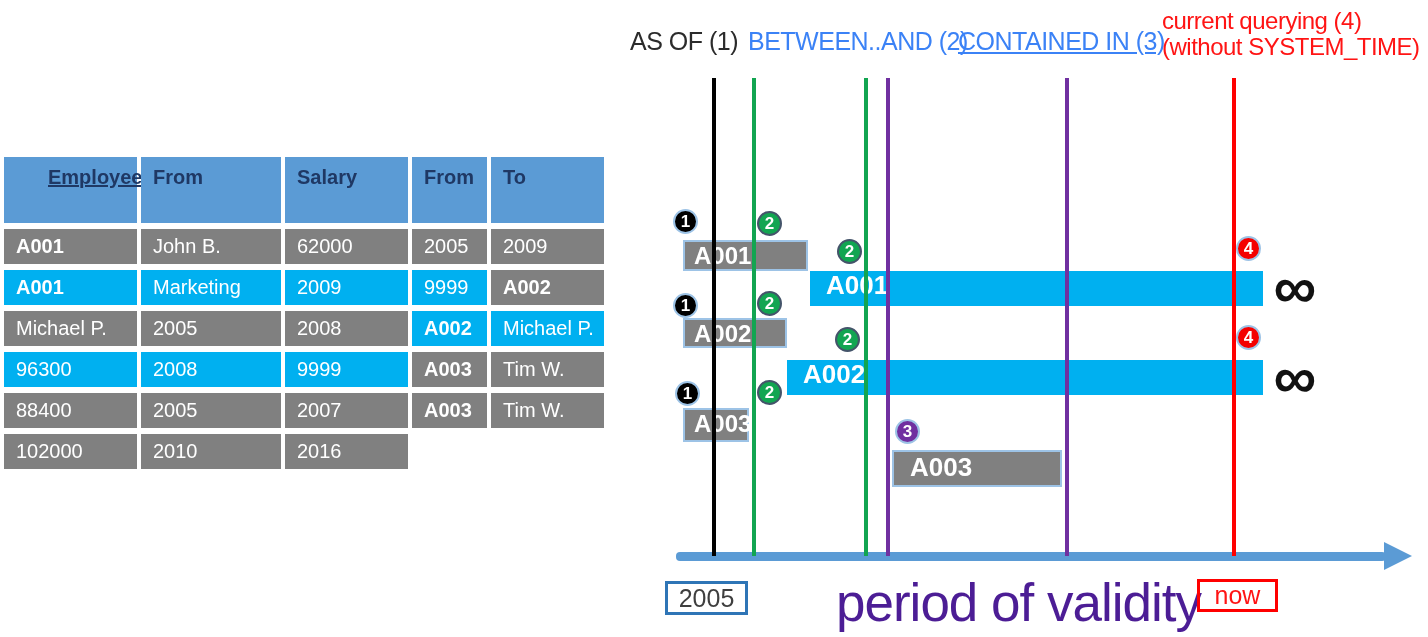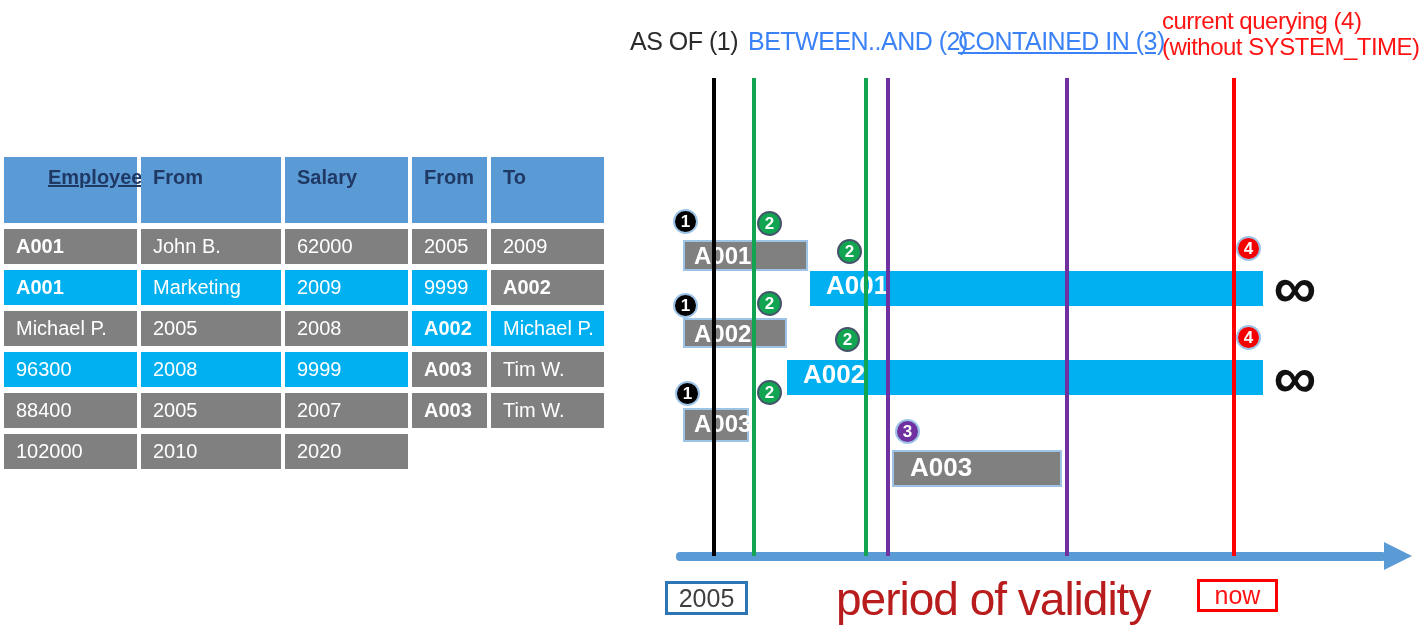--- a/index.html
+++ b/index.html
@@ -62,21 +62,21 @@
               background:#5B9BD5;border-radius:4px;z-index:2;}
   .axis-head{position:absolute;left:1384px;top:542px;width:0;height:0;z-index:2;
              border-top:14px solid transparent;border-bottom:14px solid transparent;
              border-left:28px solid #5B9BD5;}
 
   
   .cap-2005{position:absolute;left:665px;top:581px;width:83px;height:34px;
             border:3px solid #2E75B6;box-sizing:border-box;display:flex;
             align-items:center;justify-content:center;
             color:#3f3f3f;font-size:25px;z-index:4;}
-  .cap-period{position:absolute;left:836px;top:572px;font-size:46px;color:#b91c1c;
+  .cap-period{position:absolute;left:836px;top:572px;font-size:53px;color:#4c1d95;
               letter-spacing:-1px;white-space:nowrap;z-index:4;}
   .cap-now{position:absolute;left:1197px;top:579px;width:81px;height:33px;
            border:3px solid #FF0000;box-sizing:border-box;display:flex;
            align-items:center;justify-content:center;
            color:#FF1414;font-size:25px;z-index:4;}
 </style>
 </head>
 <body>
 
 <div class="stage">
@@ -113,21 +113,21 @@
     <div class="td key row-gray">A003</div>
     <div class="td row-gray">Tim W.</div>
     <div class="td row-gray">88400</div>
     <div class="td row-gray">2005</div>
     <div class="td row-gray">2007</div>
 
     <div class="td key row-gray">A003</div>
     <div class="td row-gray">Tim W.</div>
     <div class="td row-gray">102000</div>
     <div class="td row-gray">2010</div>
-    <div class="td row-gray">2020</div>
+    <div class="td row-gray">2016</div>
   </div>
 
   <div class="qlabel q-asof">AS OF (1)</div>
   <div class="qlabel q-between">BETWEEN..AND (2)</div>
   <div class="qlabel q-contained">CONTAINED IN (3)</div>
   <div class="qlabel q-current">
     <div>current querying (4)</div>
     <div>(without SYSTEM_TIME)</div>
   </div>
 

